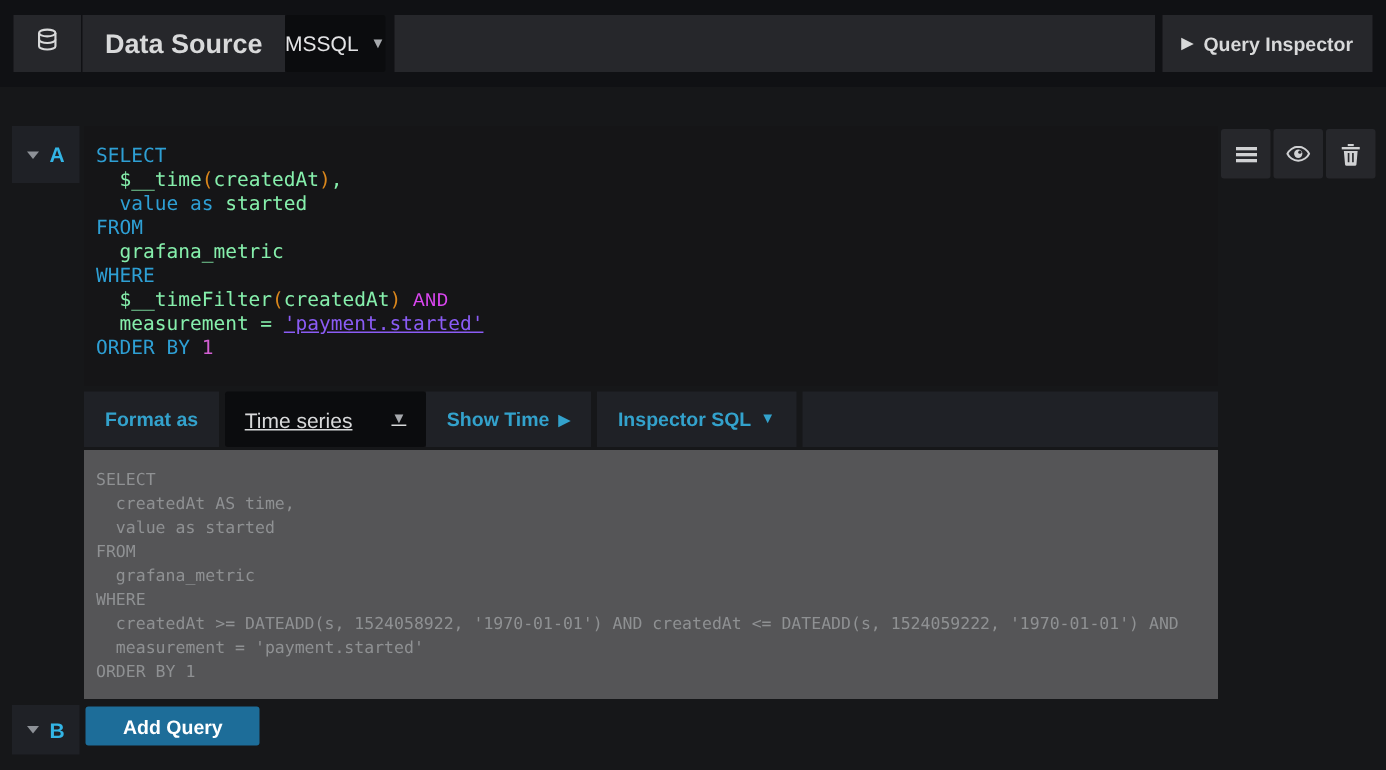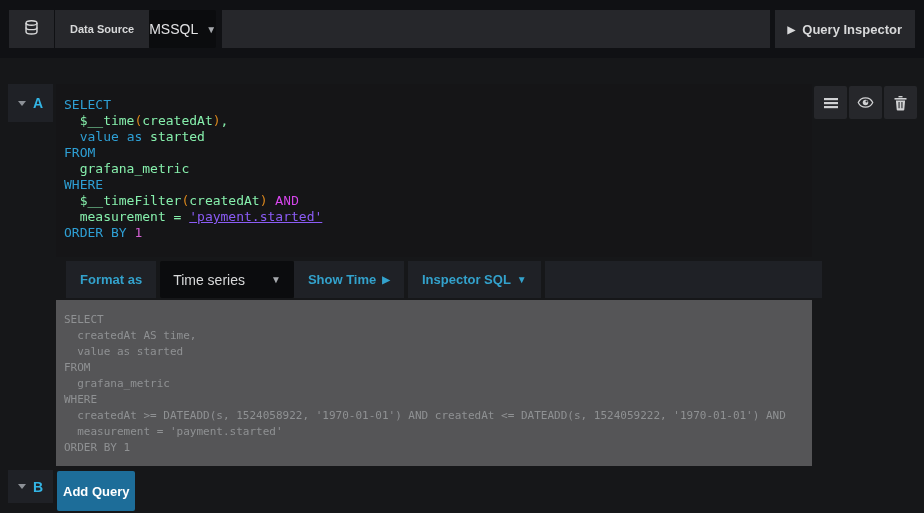--- a/index.html
+++ b/index.html
@@ -5,21 +5,21 @@
   * { margin: 0; padding: 0; box-sizing: border-box; }
   html, body { width: 924px; height: 513px; background: #161719; overflow: hidden; }
   body { font-family: "Liberation Sans", sans-serif; color: #d8d9da; }
   .page { position: relative; width: 924px; height: 513px; background: #161719; }
 
   
   .header { position: absolute; left: 0; top: 0; width: 924px; height: 58px; background: #101114; }
   .topbar { position: absolute; left: 9px; top: 10px; right: 9px; height: 38px; display: flex; align-items: stretch; }
   .seg { background: #26272b; display: flex; align-items: center; }
   .icon-seg { width: 45px; justify-content: center; margin-right: 1px; cursor: pointer; }
-  .label-seg { padding: 0 15px; font-size: 11px; font-weight: 600; color: #d8d9da; }
+  .label-seg { padding: 0 15px; font-size: 18px; font-weight: 600; color: #d8d9da; }
   .select-seg { background: #0b0c0e; padding: 0 0; display: flex; align-items: center; gap: 8px;
                 font-size: 14px; font-weight: 500; color: #e3e3e5; border-radius: 2px; cursor: pointer; }
   .bar-filler { flex: 1; margin-left: 6px; }
   .qi-seg { margin-left: 5px; padding: 0 13px; font-size: 13px; font-weight: 600; gap: 7px; cursor: pointer; }
   .caret-gray { color: #a6a9ad; font-size: 10px; }
   .caret-white { color: #d8d9da; font-size: 10px; }
 
   
   .collapse-box { position: absolute; left: 8px; width: 45px; background: #1f2126; display: flex;
                   align-items: center; justify-content: center; gap: 7px; cursor: pointer; }
@@ -41,39 +41,39 @@
   .tok-num { color: #d25fd2; }
   .tok-str { color: #8b5cf6; text-decoration: underline; }
 
   
   .editor-actions { position: absolute; left: 814px; top: 86px; display: flex; gap: 2px; }
   .action-btn { width: 33px; height: 33px; background: #26272b; border: none; border-radius: 2px;
                 display: flex; align-items: center; justify-content: center; cursor: pointer; }
   .action-btn svg { display: block; }
 
   
-  .toolbar { position: absolute; left: 66px; top: 261px; width: 756px; height: 37px; display: flex; align-items: stretch; }
+  .toolbar { position: absolute; left: 56px; top: 261px; width: 756px; height: 37px; display: flex; align-items: stretch; }
   .tseg { background: #1f2126; display: flex; align-items: center; font-size: 13px; font-weight: 600; }
   .tseg + .tseg { margin-left: 4px; }
   .blue-label { color: #33a2cc; }
   .tseg.pad { padding: 0 14px; }
   .ts-select { background: #0b0c0e; padding: 0 13px; margin-left: 4px; display: flex; align-items: center;
-               gap: 26px; font-size: 14px; font-weight: 400; color: #d8d9da; border-radius: 2px; cursor: pointer; }
+               gap: 26px; font-size: 14px; font-weight: 400; color: #d8d9da; border-radius: 2px; cursor: pointer; text-decoration: underline; }
   .tseg.link { gap: 6px; cursor: pointer; }
   .caret-blue { color: #33a2cc; font-size: 10px; }
   .toolbar-filler { flex: 1; margin-left: 4px; background: #1f2126; }
 
   
   .gensql { position: absolute; left: 56px; top: 300px; width: 756px; height: 166px; background: #555557;
             padding: 12px 8px; overflow: hidden; }
   .gensql pre { font-family: "DejaVu Sans Mono", monospace; font-size: 11px; line-height: 16px;
                 color: #8f9193; white-space: pre; }
 
   
-  .add-query-btn { position: absolute; left: 57px; top: 471px; height: 40px; padding: 0 6px;
+  .add-query-btn { position: absolute; left: 57px; top: 471px; height: 26px; padding: 0 25px;
                    background: #1d6d99; color: #ffffff; border: none; border-radius: 2px;
                    font-family: "Liberation Sans", sans-serif; font-size: 13px; font-weight: 600; cursor: pointer; }
 </style>
 </head>
 <body>
 
 <div class="page">
 
   <div class="header">
     <div class="topbar">

